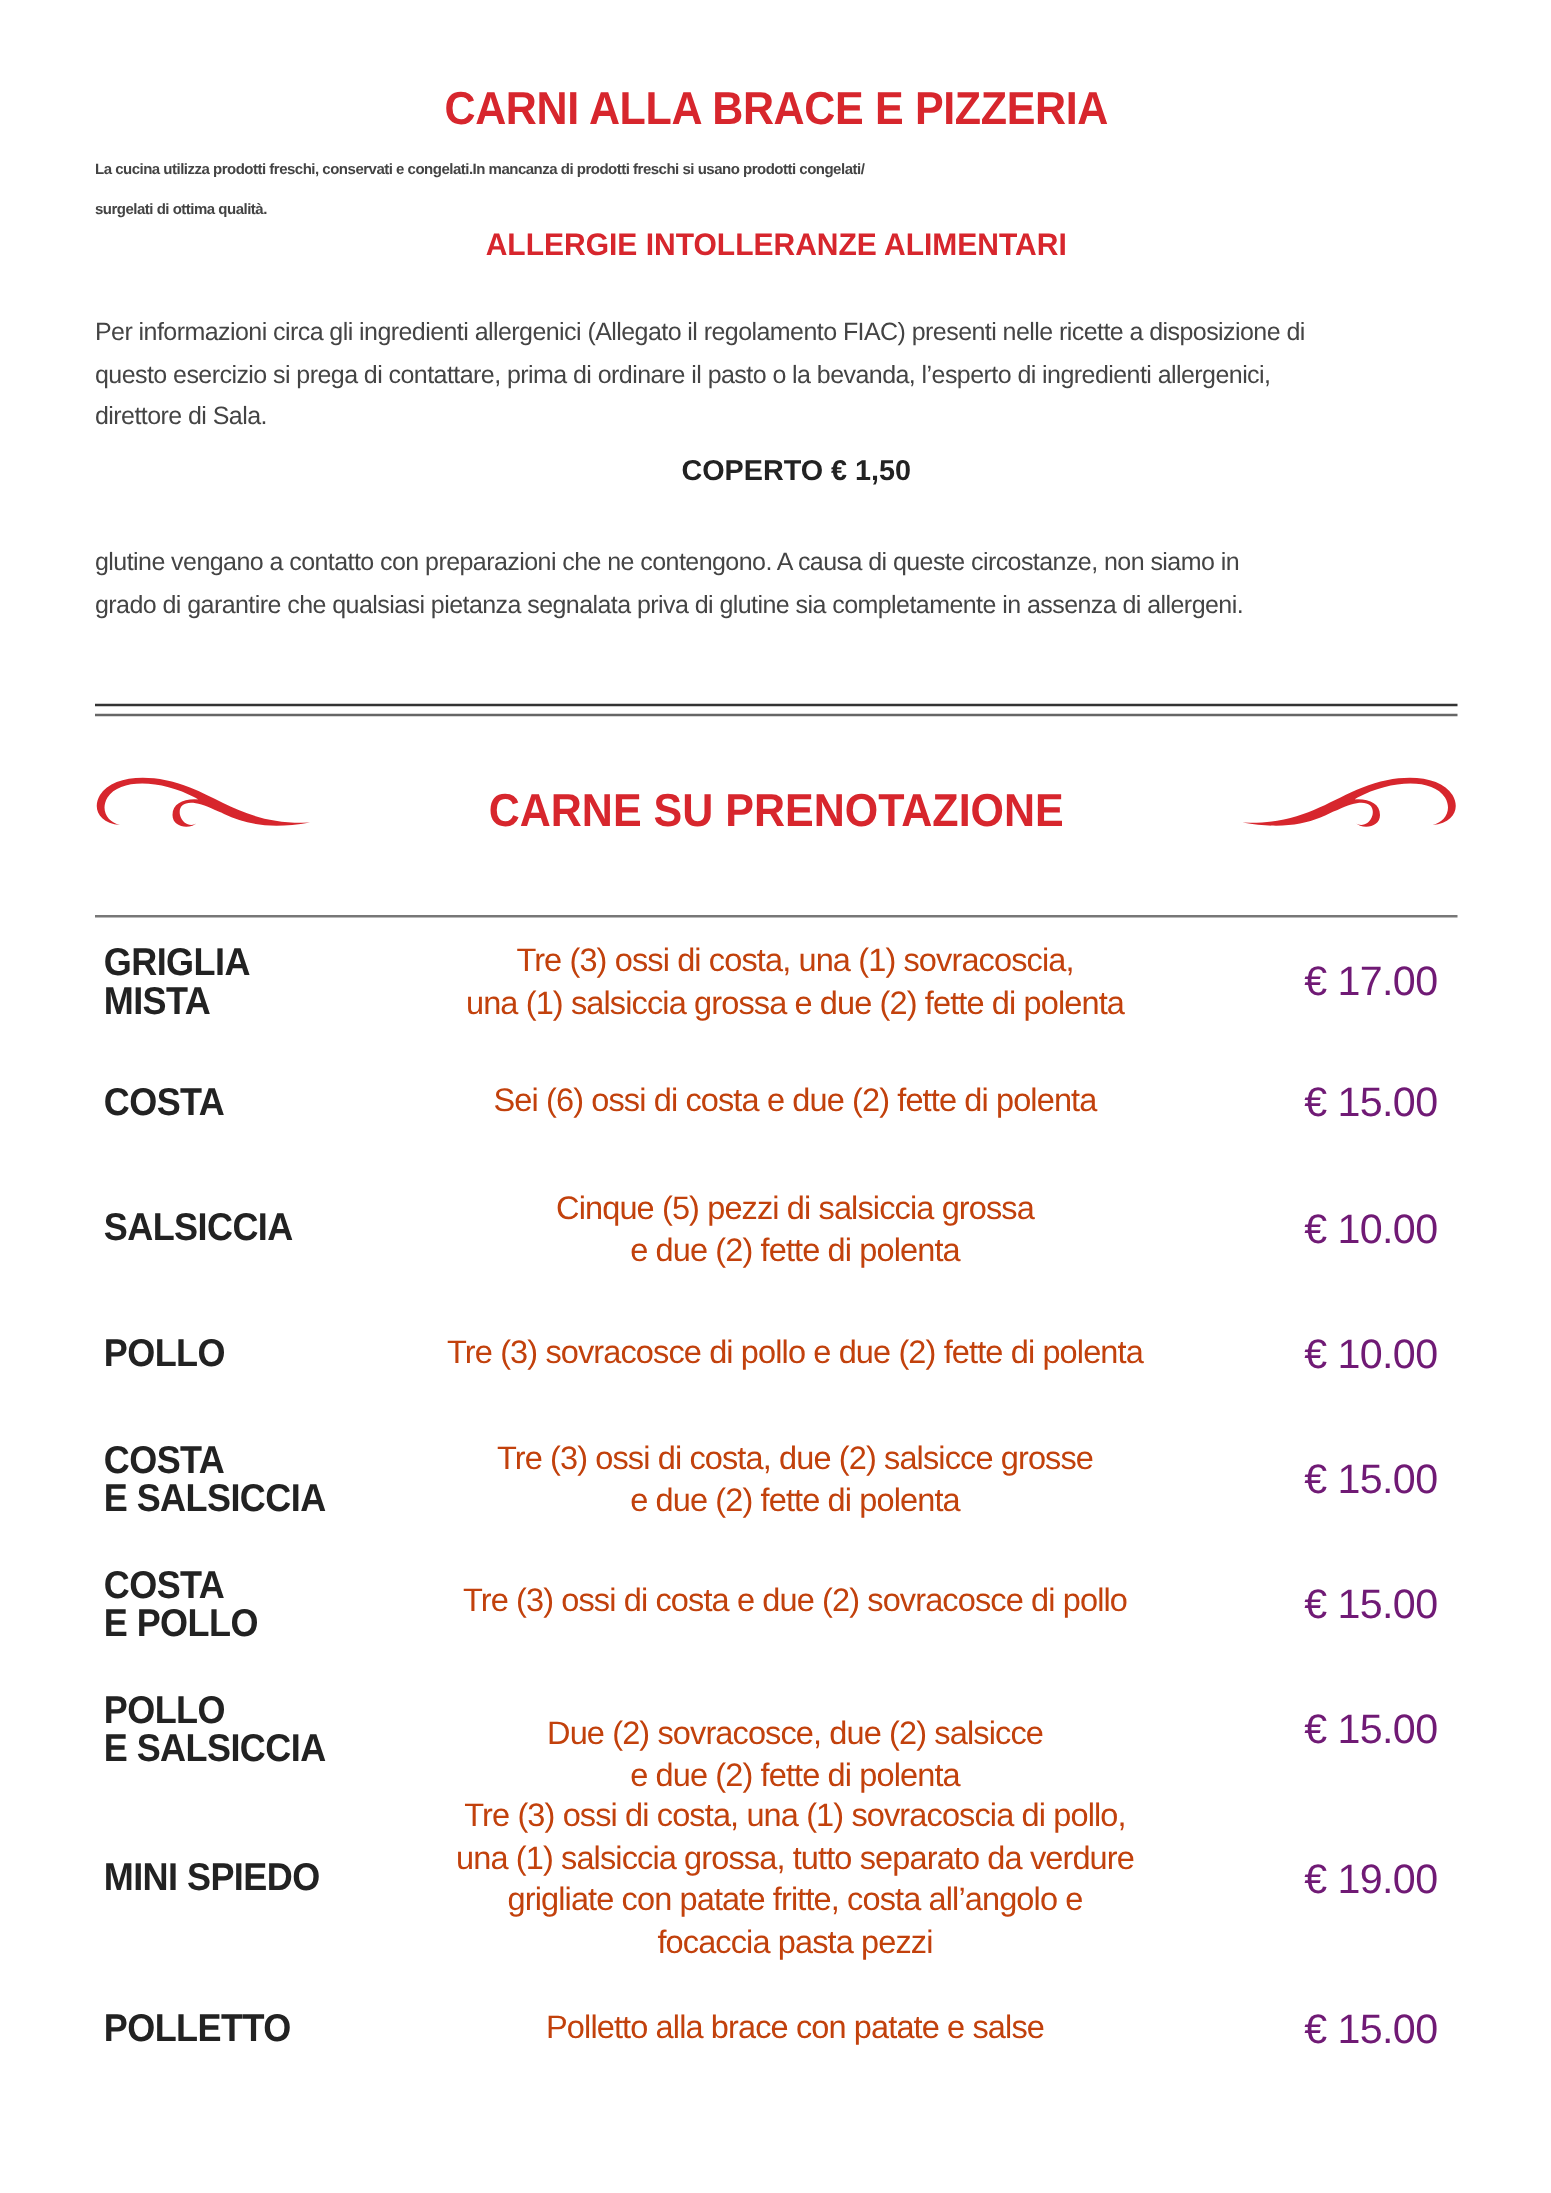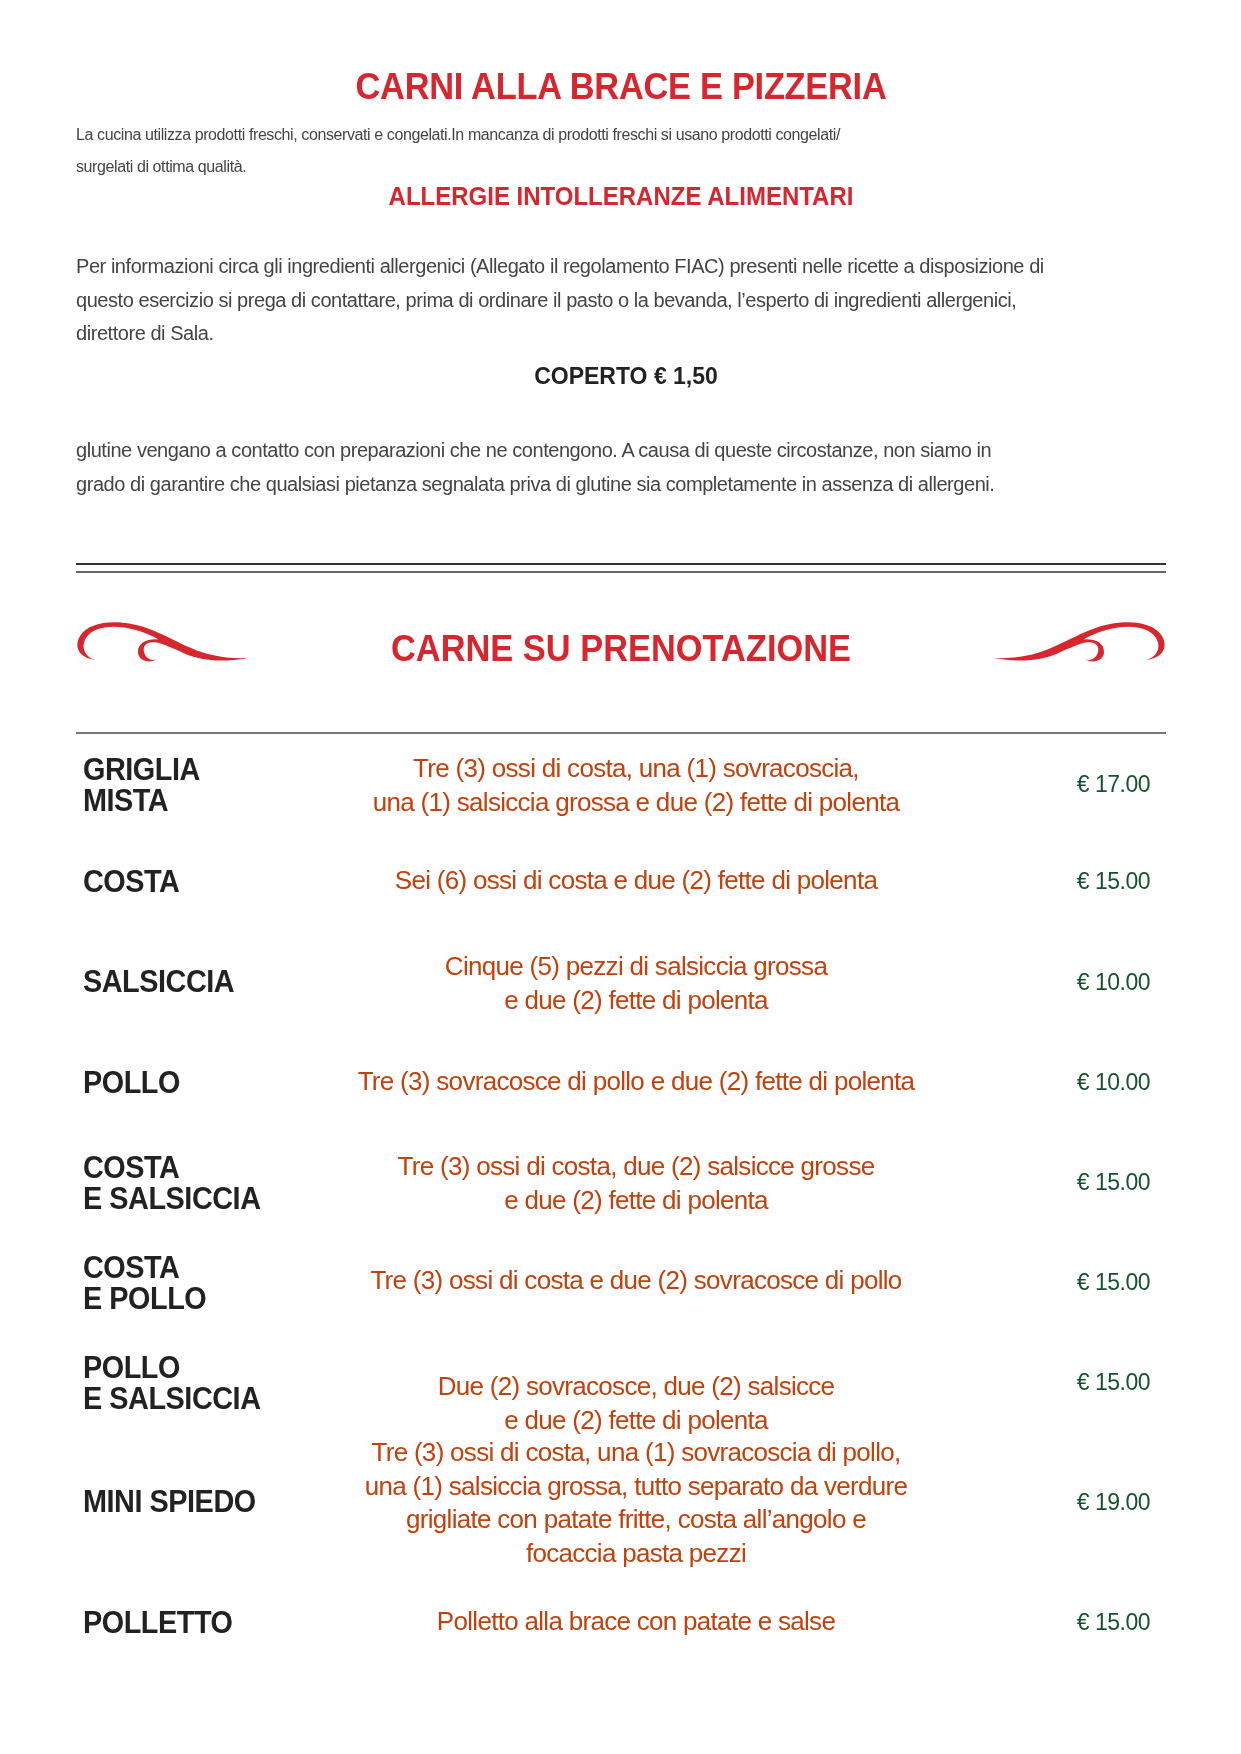--- a/index.html
+++ b/index.html
@@ -31,24 +31,24 @@
       font-size: 37px;
       color: #d7262d;
       letter-spacing: -0.3px;
       transform: scaleX(0.93);
     }
     .intro {
       position: absolute;
       top: 119px;
       left: 0;
       width: 1090px;
-      font-size: 16px;
+      font-size: 12px;
       line-height: 32px;
       color: #444444;
-      font-weight: normal;
+      font-weight: bold;
       letter-spacing: -0.4px;
     }
     .title-allergy {
       position: absolute;
       top: 182px;
       left: 0;
       width: 1090px;
       text-align: center;
       font-weight: bold;
       font-size: 25px;
@@ -61,21 +61,21 @@
       left: 0;
       width: 1090px;
       font-size: 20px;
       line-height: 33.5px;
       color: #444444;
       letter-spacing: -0.45px;
     }
     .coperto {
       position: absolute;
       top: 363px;
-      left: 5px;
+      left: 16px;
       width: 1090px;
       text-align: center;
       font-weight: bold;
       font-size: 23px;
       color: #222222;
     }
     .gluten-text {
       position: absolute;
       top: 434px;
       left: 0;
@@ -170,23 +170,23 @@
       width: 630px;
       text-align: center;
       font-size: 26px;
       line-height: 33.5px;
       color: #c2410c;
       letter-spacing: -0.7px;
     }
     .item-price {
       position: absolute;
       right: 16px;
-      font-size: 23px;
+      font-size: 33px;
       line-height: 33px;
-      color: #14532d;
+      color: #701a75;
       letter-spacing: -0.5px;
       text-align: right;
     }
   </style>
 </head>
 <body>
 
 <div class="page">
 
   <div class="title-main">CARNI ALLA BRACE E PIZZERIA</div>

